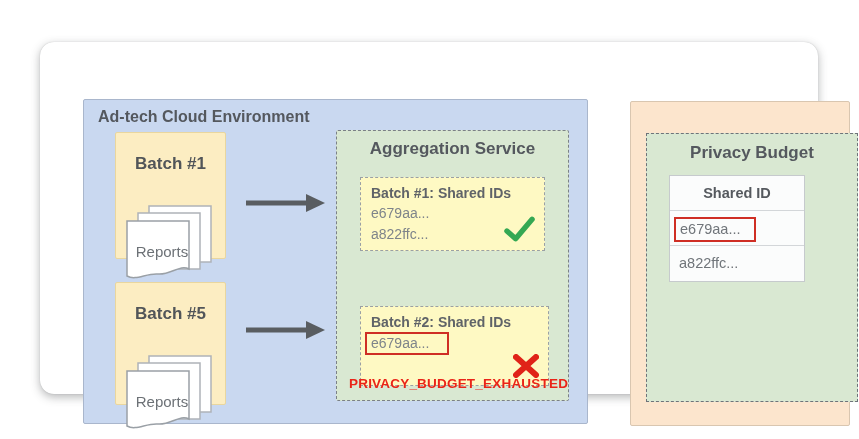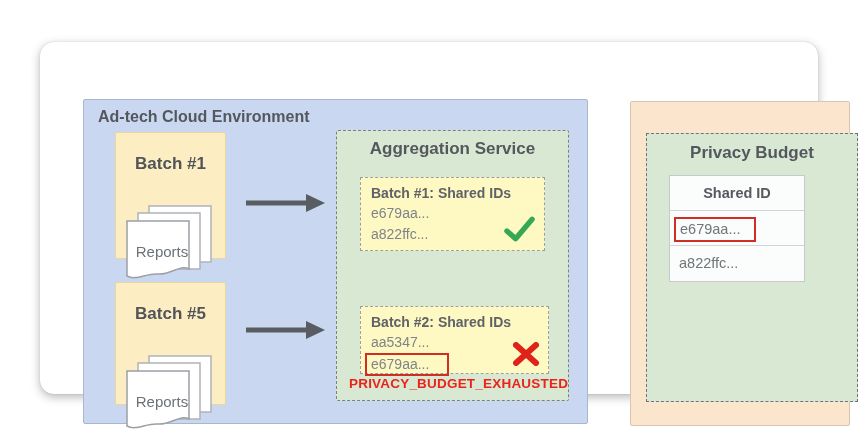--- a/index.html
+++ b/index.html
@@ -23,21 +23,21 @@
   .arrow{position:absolute;width:80px;height:18px;}
   .arrow1{left:162px;top:94px;}
   .arrow2{left:162px;top:221px;}
   
   .agg{position:absolute;left:252px;top:30px;width:233px;height:271px;
        background:#d9e8d2;border:1.5px dashed #7b8086;border-radius:2px;box-sizing:border-box;}
   .agg-title{text-align:center;padding-top:8px;font-size:17px;font-weight:700;color:#54585e;}
   .result{position:absolute;background:#fef9c3;border:1.5px dashed #9aa0a5;
           box-sizing:border-box;padding:6px 10px;}
   .result1{left:23px;top:46px;width:185px;height:74px;}
-  .result2{left:23px;top:175px;width:189px;height:68px;}
+  .result2{left:23px;top:175px;width:189px;height:80px;}
   .result-title{font-size:14px;font-weight:700;color:#5f6368;line-height:19px;white-space:nowrap;}
   .id-line{font-size:14px;color:#7e848a;line-height:21px;}
   .flagged{display:inline-block;border:2.5px solid #cf2e24;padding:0 18px 1px 4px;
            margin-left:-6px;line-height:18px;}
   .status-icon{position:absolute;right:9px;bottom:7px;}
   .error-label{position:absolute;left:0;right:0;top:245px;text-align:center;
                font-size:13.5px;font-weight:700;color:#ea2418;letter-spacing:.2px;margin-left:12px;}
   
   .coord{position:absolute;left:590px;top:59px;width:220px;height:325px;
          background:#fce5cd;border:1px solid #d9c6b0;border-radius:2px;box-sizing:border-box;}
@@ -103,21 +103,20 @@
           <div class="result-title">Batch #1: Shared IDs</div>
           <div class="id-line">e679aa...</div>
           <div class="id-line">a822ffc...</div>
           <svg class="status-icon" width="31" height="27" viewBox="0 0 32 27">
             <path d="M3 15 L12 23 L29 3" fill="none" stroke="#34a853" stroke-width="5.5" stroke-linecap="round" stroke-linejoin="round"></path>
           </svg>
         </div>
 
         <div class="result result2">
           <div class="result-title">Batch #2: Shared IDs</div>
-          <div class="id-line">aa5347...</div>
           <div class="id-line"><span class="flagged">e679aa...</span></div>
           <svg class="status-icon" width="26" height="24" viewBox="0 0 26 24">
             <path d="M3 3 L23 21 M23 3 L3 21" fill="none" stroke="#e02318" stroke-width="6" stroke-linecap="round"></path>
           </svg>
         </div>
 
         <div class="error-label">PRIVACY_BUDGET_EXHAUSTED</div>
       </div>
     </div>
 

